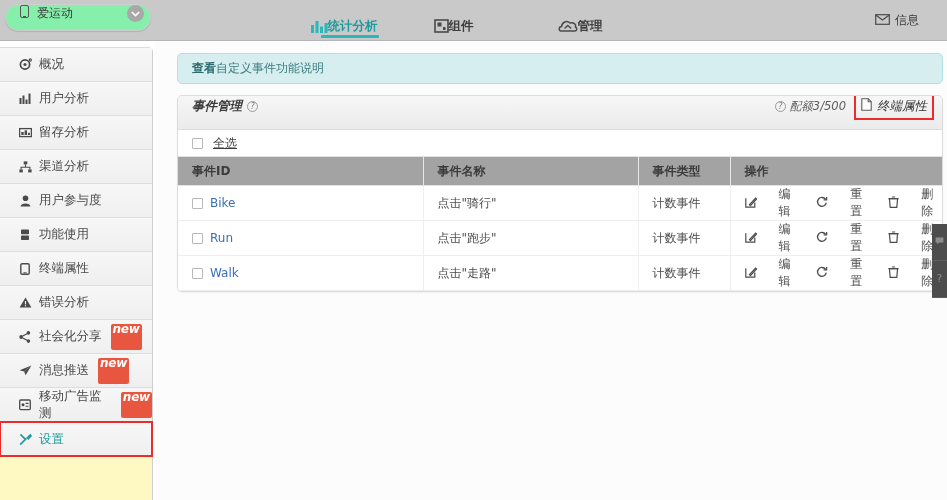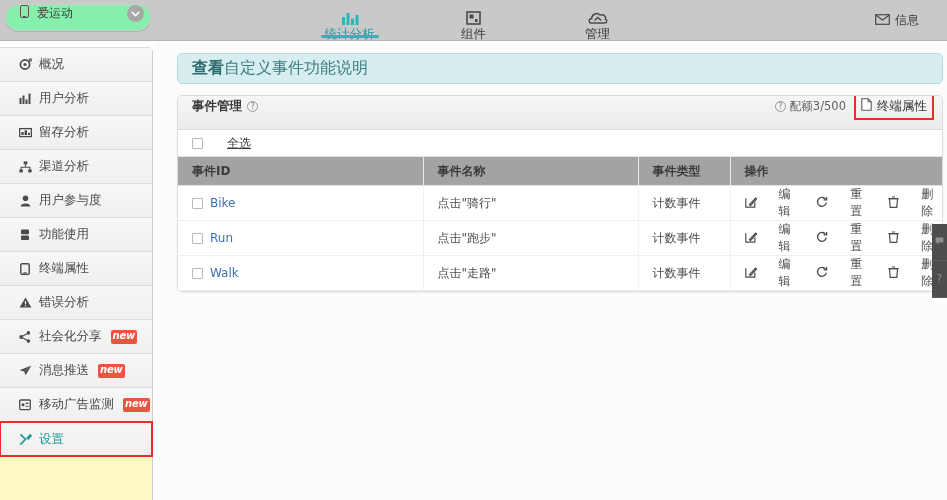--- a/index.html
+++ b/index.html
@@ -41,22 +41,23 @@
   .chev-circle svg { display: block; }
 
   .mainnav {
     position: absolute; left: 0; top: 0; width: 947px; height: 41px;
     display: flex; justify-content: center; align-items: flex-start;
     gap: 44px; pointer-events: none;
   }
   .nav-item {
     pointer-events: auto;
     width: 80px; height: 41px; padding-top: 10px;
-    display: flex; flex-direction: column; align-items: center;
+    display: flex; flex-direction: row; align-items: center;
     position: relative;
+    font-weight: bold;
   }
   .nav-item .nav-ico { height: 16px; display:flex; align-items:center; justify-content:center; }
   .nav-item .nav-label {
     font-size: 12.5px; color: #3f3f3f; margin-top: 1px; line-height: 14px;
   }
   .nav-item.active .nav-label { color: #1f9b9e; }
   .nav-item.active:after {
     content: ""; position: absolute; left: 11px; right: 11px; bottom: 3px;
     height: 3px; background: #2bb7b9; border-radius: 1px;
   }
@@ -82,50 +83,50 @@
     color: #4a4a4a; font-size: 12.5px;
     position: relative;
   }
   .side-item .si-ico { width: 14px; display:flex; align-items:center; justify-content:center; flex:0 0 auto;}
   .side-item.selected { color: #1f9b9e; }
   .side-item.highlight {
     outline: 2px solid #ee2b2b; outline-offset: -1px;
     border-bottom: none;
   }
   .badge-new {
-    font-size: 10px; color: #fff; background: #e8563f;
-    border-radius: 2px; padding: 1px 2px 4px 2px; line-height: 9px;
+    font-size: 12px; color: #fff; background: #e8563f;
+    border-radius: 2px; padding: 1px 2px 16px 2px; line-height: 9px;
     font-style: italic; font-weight: bold; margin-left: 2px;
     letter-spacing: -0.2px;
   }
 
   
   .content {
     position: absolute; left: 154px; top: 41px; right: 0; bottom: 0;
     background: #fcfcfc;
   }
   .notice {
     position: absolute; left: 23px; top: 12px; width: 766px; height: 31px;
     background: #d6eef0; border: 1px solid #b6dde0; border-radius: 5px;
     display: flex; align-items: center; padding-left: 14px;
   }
-  .notice .nt { font-size: 16px; color: #3d7d80; }
+  .notice .nt { font-size: 12px; color: #3d7d80; }
   .notice .nt b { color: #2c6a6d; }
 
   .panel {
     position: absolute; left: 23px; top: 54px; width: 766px;
     background: #ffffff;
     border: 1px solid #dcdcdc; border-radius: 5px;
     box-shadow: 0 1px 2px rgba(0,0,0,0.05);
     overflow: hidden;
   }
   .panel-head {
     height: 34px; background: linear-gradient(#f6f6f6, #ebebeb);
     border-bottom: 1px solid #dcdcdc;
-    display: flex; align-items: center; padding: 0 10px 13px 14px;
+    display: flex; align-items: center; padding: 0 10px 13px 14px; font-style: italic;
   }
   .panel-title { font-size: 12.5px; color: #3b3b3b; font-weight: bold; }
   .q-ico {
     width: 11px; height: 11px; border-radius: 50%;
     border: 1px solid #9a9a9a; color: #7e7e7e;
     font-size: 8px; line-height: 9px; text-align: center;
     margin-left: 5px; flex: 0 0 auto;
   }
   .panel-head .spacer { flex: 1 1 auto; }
   .quota { display: flex; align-items: center; font-size: 11.5px; color: #5e5e5e; }
@@ -133,21 +134,21 @@
   .addbtn-wrap {
     margin-left: 10px; padding: 3px 5px;
     outline: 2px solid #ee2b2b;
     display: flex; align-items: center; gap: 5px;
   }
   .addbtn { display: flex; align-items: center; gap: 5px; cursor: pointer; }
   .addbtn .al { font-size: 12.5px; color: #333; }
 
   .selectall {
     height: 26px; display: flex; align-items: center;
-    padding-left: 14px; gap: 24px;
+    padding-left: 14px; gap: 10px;
     background: #fff;
   }
   .cb {
     width: 11px; height: 11px; border: 1px solid #b9b9b9;
     background: #fff; border-radius: 1px; flex: 0 0 auto;
   }
   .selectall .sa-label {
     font-size: 12px; color: #3b3b3b; text-decoration: underline;
   }
 

